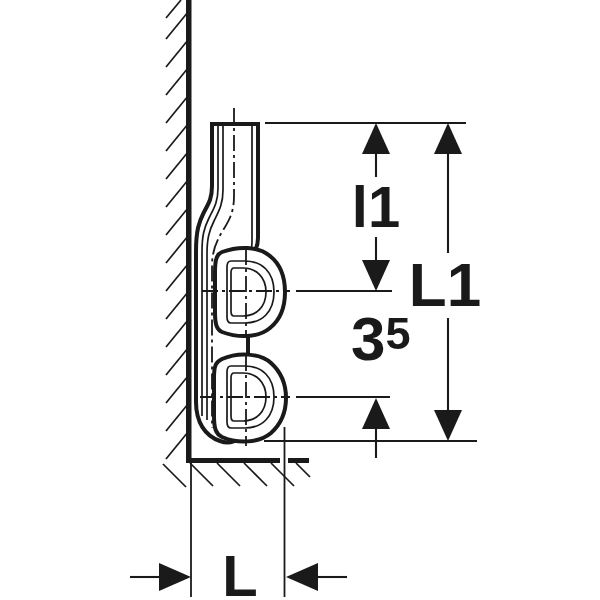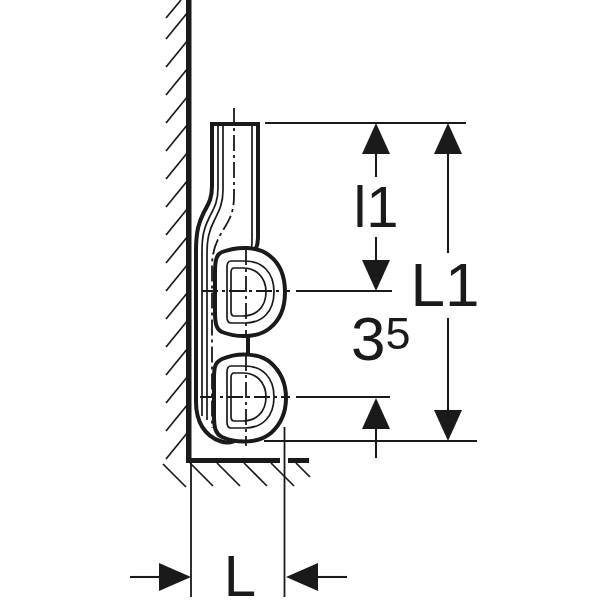--- a/index.html
+++ b/index.html
@@ -1,19 +1,19 @@
 <!DOCTYPE html>
 <html style="--line: #1a1a1a; --bg: #ffffff;"><head>
 <meta charset="utf-8">
 <style>
   :root { --line: #1a1a1a; --bg: #ffffff; }
   html,body { margin:0; padding:0; background:var(--bg); }
   .stage {
     width:512px; height:600px; position:relative; background:var(--bg);
-    font-family:"Liberation Sans", sans-serif; overflow:hidden;
+    font-family:"Liberation Sans", sans-serif; overflow:hidden;font-weight:bold;
   }
   svg { display:block; }
   .thick  { stroke:var(--line); stroke-width:4;   fill:#ffffff; }
   .thick5 { stroke:var(--line); stroke-width:5;   fill:none; }
   .thin   { stroke:var(--line); stroke-width:1.7; fill:none; }
   .ref    { stroke:var(--line); stroke-width:1.8; fill:none; }
   .dim    { stroke:var(--line); stroke-width:2.1; fill:none; }
   .cline  { stroke:var(--line); stroke-width:1.8; fill:none; stroke-dasharray:16 4 3 4; }
   .arrow  { fill:var(--line); stroke:none; }
   .lbl    { fill:var(--line); font-family:"Liberation Sans", sans-serif; }

